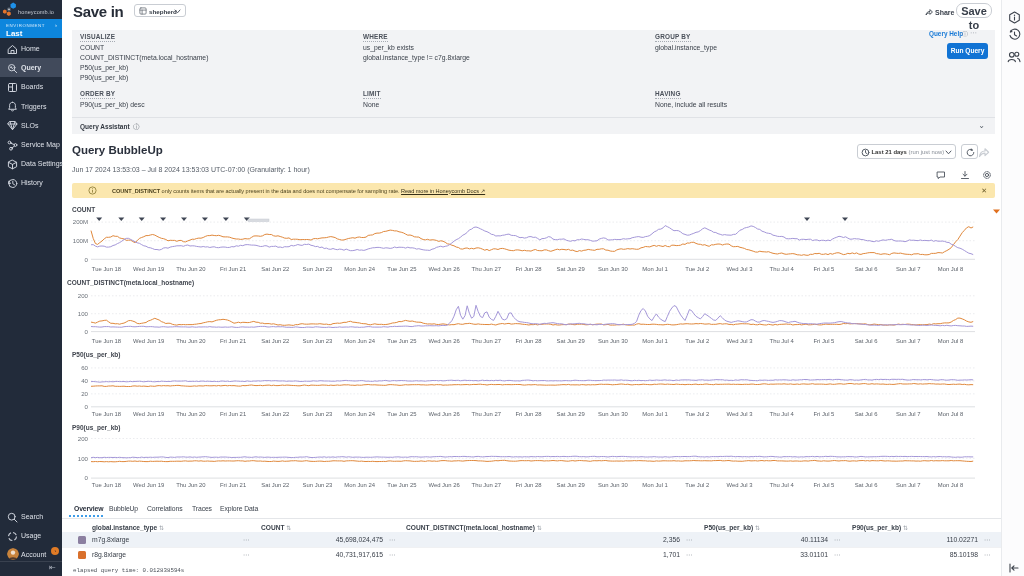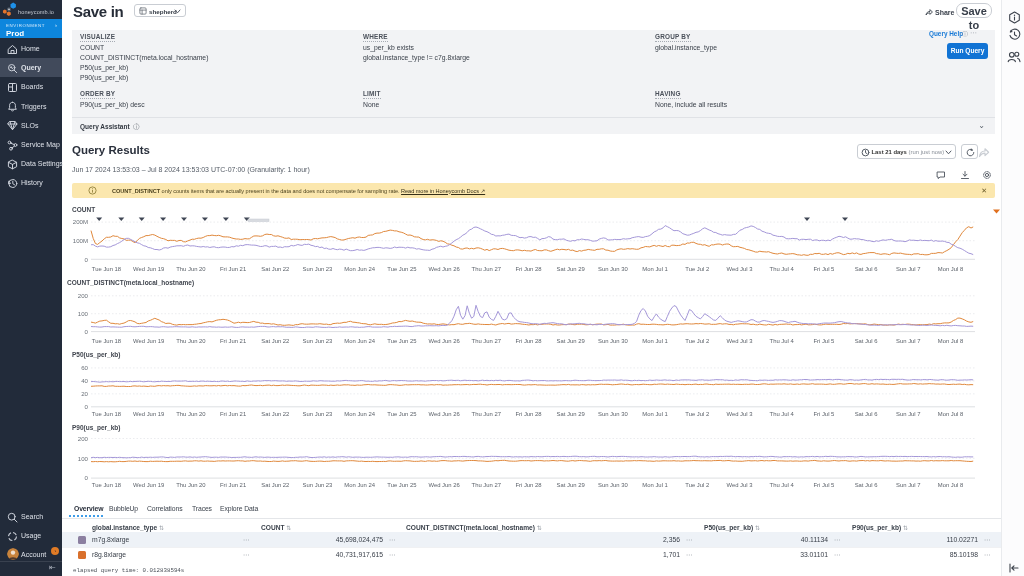--- a/index.html
+++ b/index.html
@@ -74,21 +74,21 @@
         <path d="M13.2,2.6 l2.7,1.55 0,3.1 -2.7,1.55 -2.7,-1.55 0,-3.1 Z" fill="#1e90e8"></path>
         <path d="M9,7.1 l2,1.15 0,2.3 -2,1.15 -2,-1.15 0,-2.3 Z" fill="#46505f"></path>
         <circle cx="9" cy="9.4" r="0.8" fill="#d8dce2"></circle>
         <path d="M4.8,9.5 l1.85,1.05 0,2.1 -1.85,1.05 -1.85,-1.05 0,-2.1 Z" fill="#e2742c"></path>
         <path d="M8.8,11.4 l2,1.15 0,2.3 -2,1.15 -2,-1.15 0,-2.3 Z" fill="#e2742c"></path>
       </svg>
     </div>
   <div id="logotext">honeycomb.io</div>
   <div id="env">
       <div class="e1">ENVIRONMENT</div>
-      <div class="e2">Prod</div>
+      <div class="e2">Last</div>
       <div class="chev">›</div>
     </div>
   <div class="navitem" style="top:39px">
       <span class="ic"><svg width="11" height="11" viewBox="0 0 11 11" style="">
           <path d="M1.5,5 L5.5,1.5 L9.5,5 L9.5,9.5 L1.5,9.5 Z M4,9.5 L4,6.5 L7,6.5 L7,9.5" stroke="#ccd1da" stroke-width="1" fill="none" stroke-linecap="round" stroke-linejoin="round"></path>
         </svg></span>
       <span class="lb" style="font-weight:normal">Home</span>
     </div>
 <div class="navitem active" style="top:58.2px">
       <span class="ic"><svg width="11" height="11" viewBox="0 0 11 11" style="">
@@ -199,21 +199,21 @@
 <div id="qhelp">Query Help</div>
 <div id="qinfo">ⓘ</div>
 <div id="qdots">⋯</div>
 <div id="runq">Run Query</div>
 <div id="qabar">
     <span class="t">Query Assistant</span>
     <span class="i" style="color:#6a7078;font-size:6.5px">ⓘ</span>
     <span class="c">⌄</span>
   </div>
 
-<div id="qres">Query Results</div>
+<div id="qres">Query BubbleUp</div>
 <div id="trange">Jun 17 2024 13:53:03 – Jul 8 2024 13:53:03 UTC-07:00 (Granularity: 1 hour)</div>
 <div id="tdrop">
     <span class="t"><b>Last 21 days</b> <span class="g">(run just now)</span></span>
     <svg width="7" height="5" viewBox="0 0 7 5" style="position:absolute;right:3px;top:5px">
       <path d="M1,1 L3.5,3.8 L6,1" stroke="#555c66" stroke-width="1" fill="none" stroke-linecap="round"></path>
     </svg>
     <svg width="9" height="9" viewBox="0 0 9 9" style="position:absolute;left:3px;top:2.8px">
       <circle cx="4.5" cy="4.5" r="3.4" stroke="#555c66" stroke-width="1" fill="none" stroke-linecap="round" stroke-linejoin="round"></circle>
       <path d="M4.5,2.6 L4.5,4.7 L6,5.6" stroke="#555c66" stroke-width="1" fill="none" stroke-linecap="round" stroke-linejoin="round"></path>
     </svg>

